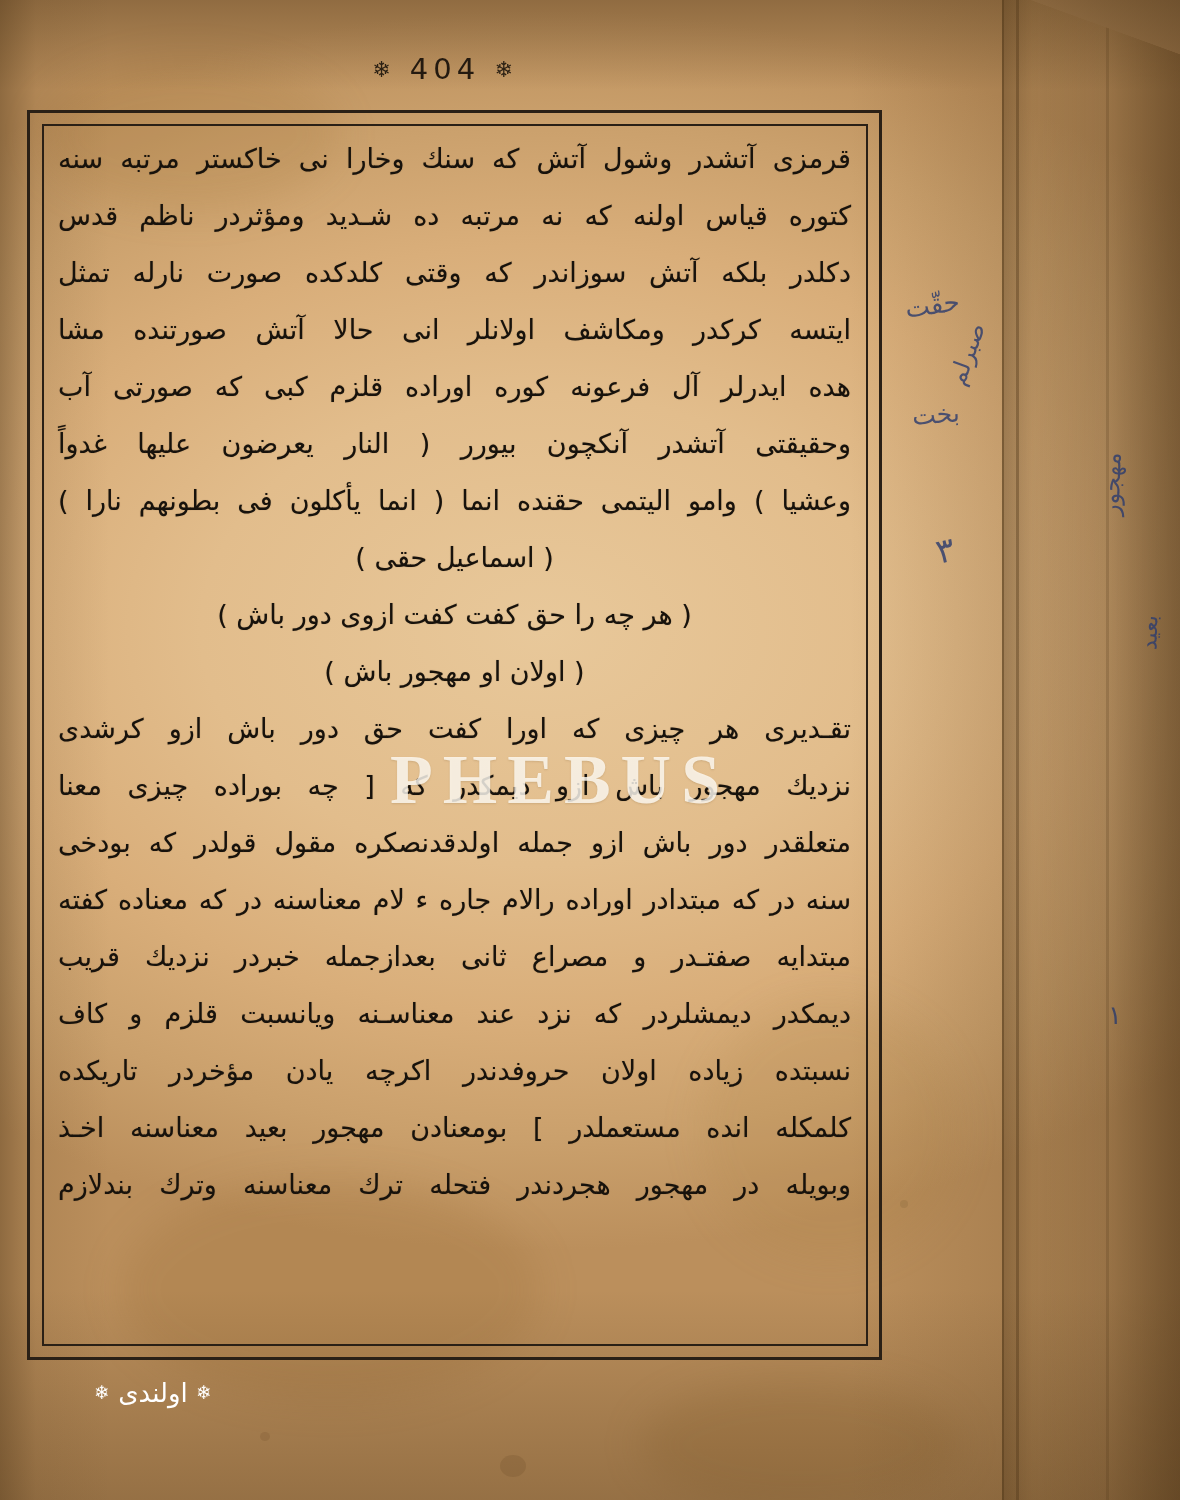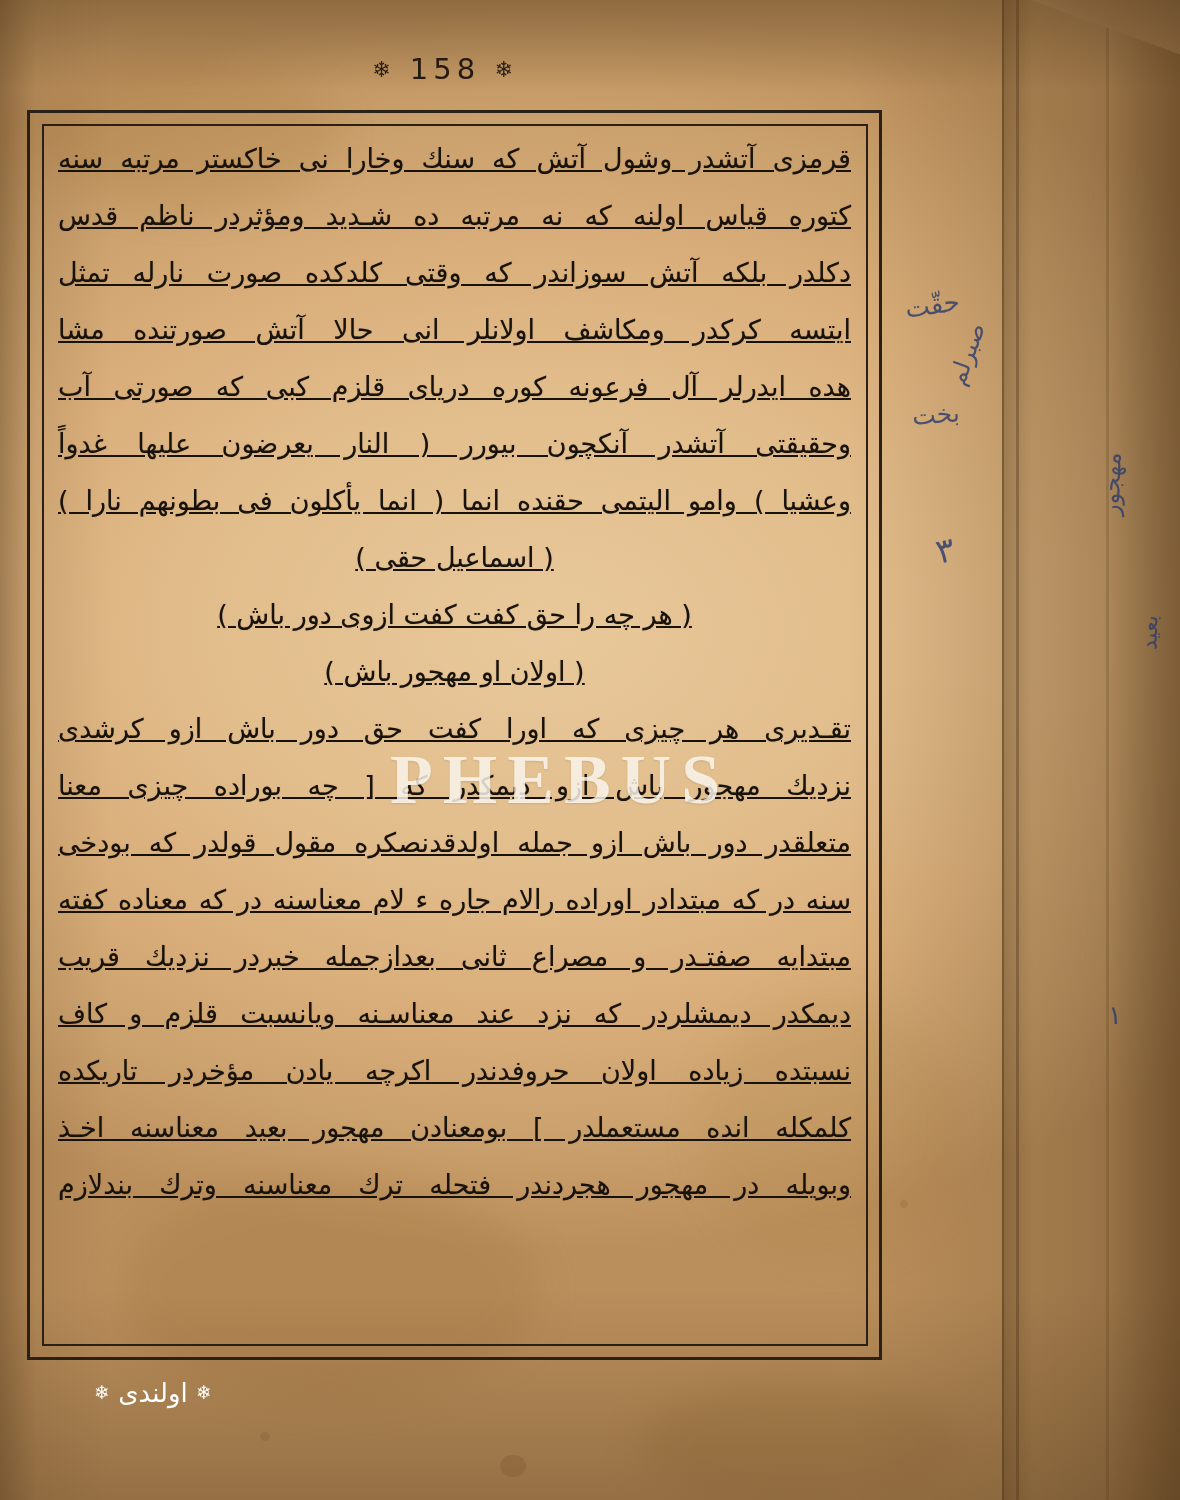--- a/index.html
+++ b/index.html
@@ -102,21 +102,20 @@
     text-align: justify;
     text-align-last: justify;
     color: #17120c;
     font-family: "DejaVu Sans", sans-serif;
     font-size: 27px;
     line-height: 57px;
     overflow: hidden;
     padding: 0 6px;
     box-sizing: border-box;
     text-shadow: 0 0 1px rgba(40,26,10,0.35);
-    text-decoration: underline;
   }
   .body-text p { margin: 0; }
   .line { display: block; white-space: nowrap; }
   .center-line {
     display: block;
     text-align: center;
     text-align-last: center;
     white-space: nowrap;
   }
 
@@ -182,34 +181,34 @@
   <div class="right-leaf">
     <div class="leaf-crease" style="left:12px;"></div>
     <div class="leaf-crease" style="left:102px; opacity:.55;"></div>
     <div class="leaf-corner"></div>
   </div>
 
   <div class="edge-shade"></div>
 
   <div class="page-num">
     <span class="orn">❄</span>
-    <span>158</span>
+    <span>404</span>
     <span class="orn">❄</span>
   </div>
 
   <div class="frame-outer">
     <div class="frame-inner"></div>
   </div>
 
   <div class="body-text">
     <p class="line">قرمزی آتشدر وشول آتش که سنك وخارا نی خاکستر مرتبه سنه</p>
     <p class="line">کتوره قیاس اولنه که نه مرتبه ده شـدید ومؤثردر ناظم قدس</p>
     <p class="line">دکلدر بلکه آتش سوزاندر که وقتی كلدکده صورت نارله تمثل</p>
     <p class="line">ایتسه كركدر ومكاشف اولانلر انی حالا آتش صورتنده مشا</p>
-    <p class="line">هده ایدرلر آل فرعونه كوره دریای قلزم كبی که صورتی آب</p>
+    <p class="line">هده ایدرلر آل فرعونه كوره اوراده قلزم كبی که صورتی آب</p>
     <p class="line">وحقیقتی آتشدر آنکچون بیورر ( النار یعرضون علیها غدواً</p>
     <p class="line">وعشیا ) وامو الیتمی حقنده انما ( انما یأكلون فی بطونهم نارا )</p>
 
     <p class="center-line">( اسماعیل حقی )</p>
 
     <p class="center-line">( هر چه را حق كفت كفت ازوی دور باش )</p>
     <p class="center-line">( اولان او مهجور باش )</p>
 
     <p class="line">تقـدیری هر چیزی که اورا كفت حق دور باش ازو كرشدی</p>
     <p class="line">نزدیك مهجور باش ازو دیمکدر که [ چه بوراده چیزی معنا</p>

